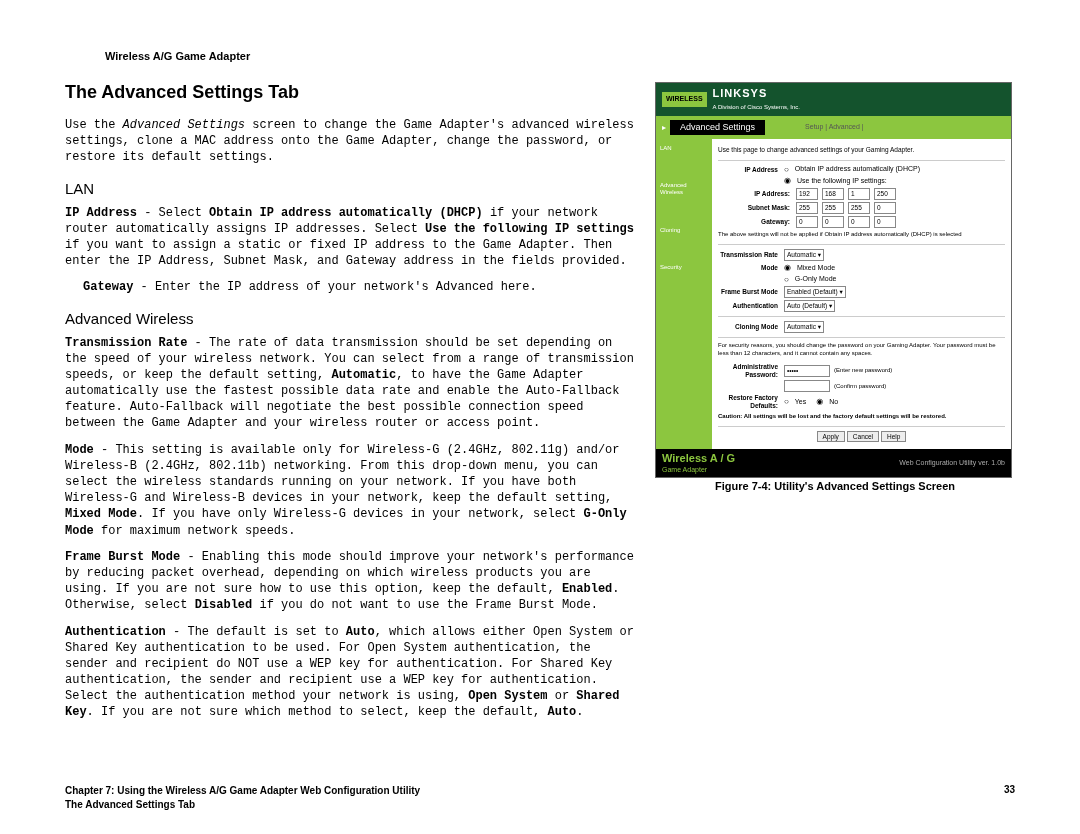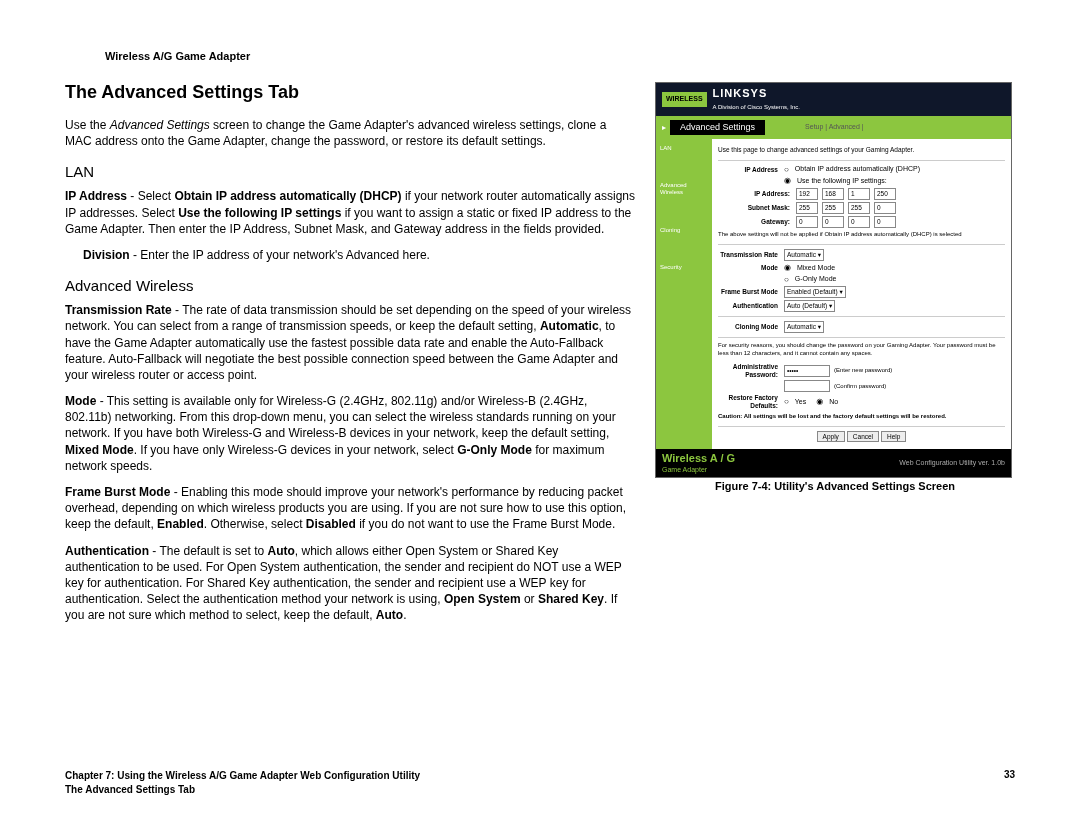--- a/index.html
+++ b/index.html
@@ -43,48 +43,49 @@
     line-height: 1.35;
   }
   h2 {
     font-size: 15px;
     font-weight: normal;
     margin: 14px 0 8px 0;
   }
   .body-text {
     line-height: 1.35;
     margin-bottom: 10px;
+    font-family: Liberation Mono, monospace;
   }
   .indent {
     margin-left: 18px;
   }
   .bold { font-weight: bold; }
   .italic { font-style: italic; }
   .footer {
     position: absolute;
-    bottom: 37px;
+    bottom: 22px;
     left: 65px;
     right: 65px;
     display: flex;
     justify-content: space-between;
     font-size: 10px;
     font-weight: bold;
   }
   .footer-left { line-height: 1.4; }
   .footer-right { }
 
   
   .shot {
     border: 1px solid #666;
     width: 355px;
     font-size: 8px;
     line-height: 1.2;
   }
   .shot-top {
-    background: #0f172a;
+    background: #14532d;
     color: #fff;
     padding: 4px 6px;
     display: flex;
     align-items: center;
     font-size: 10px;
   }
   .wireless-tag {
     background: #8cc63f;
     color: #000;
     font-size: 7px;
@@ -194,21 +195,21 @@
         <span>Use the </span><span class="italic">Advanced Settings</span><span> screen to change the Game Adapter's advanced wireless settings, clone a MAC address onto the Game Adapter, change the password, or restore its default settings.</span>
       </div>
 
       <h2>LAN</h2>
 
       <div class="body-text">
         <span class="bold">IP Address</span><span> - Select </span><span class="bold">Obtain IP address automatically (DHCP)</span><span> if your network router automatically assigns IP addresses. Select </span><span class="bold">Use the following IP settings</span><span> if you want to assign a static or fixed IP address to the Game Adapter. Then enter the IP Address, Subnet Mask, and Gateway address in the fields provided.</span>
       </div>
 
       <div class="body-text indent">
-        <span class="bold">Division</span><span> - Enter the IP address of your network's Advanced here.</span>
+        <span class="bold">Gateway</span><span> - Enter the IP address of your network's Advanced here.</span>
       </div>
 
       <h2>Advanced Wireless</h2>
 
       <div class="body-text">
         <span class="bold">Transmission Rate</span><span> - The rate of data transmission should be set depending on the speed of your wireless network. You can select from a range of transmission speeds, or keep the default setting, </span><span class="bold">Automatic</span><span>, to have the Game Adapter automatically use the fastest possible data rate and enable the Auto-Fallback feature. Auto-Fallback will negotiate the best possible connection speed between the Game Adapter and your wireless router or access point.</span>
       </div>
 
       <div class="body-text">
         <span class="bold">Mode</span><span> - This setting is available only for Wireless-G (2.4GHz, 802.11g) and/or Wireless-B (2.4GHz, 802.11b) networking. From this drop-down menu, you can select the wireless standards running on your network. If you have both Wireless-G and Wireless-B devices in your network, keep the default setting, </span><span class="bold">Mixed Mode</span><span>. If you have only Wireless-G devices in your network, select </span><span class="bold">G-Only Mode</span><span> for maximum network speeds.</span>

